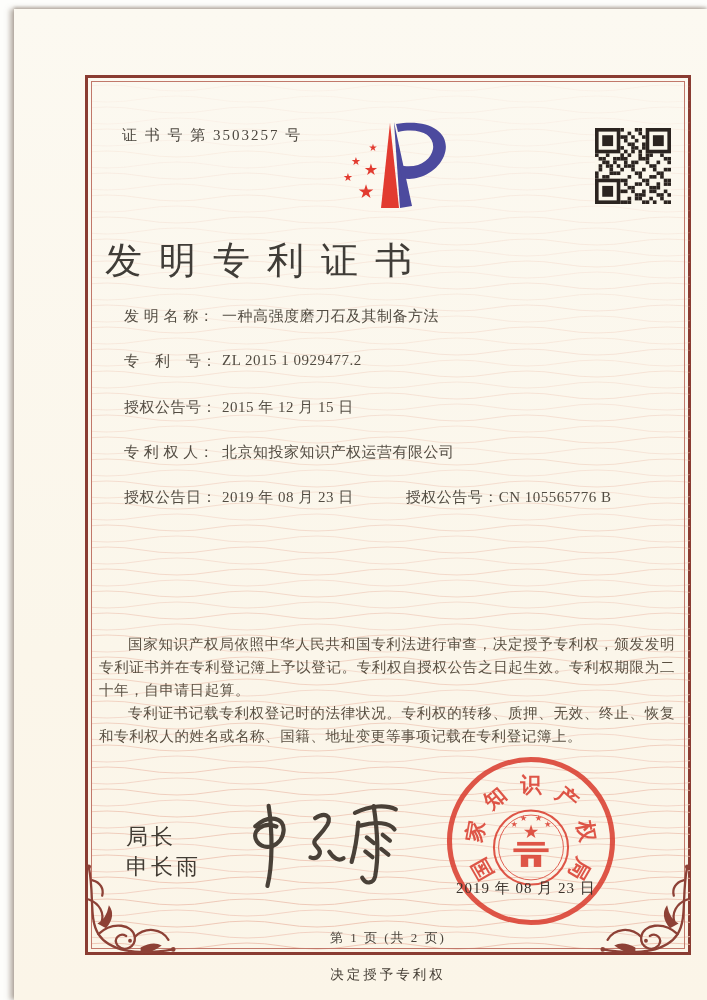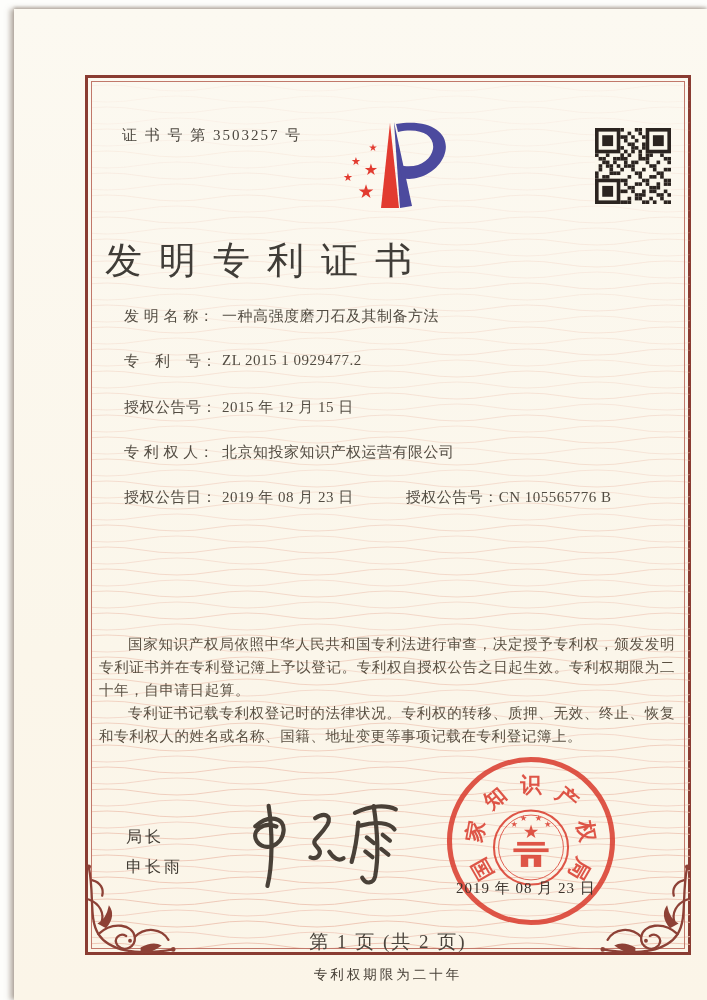--- a/index.html
+++ b/index.html
@@ -18,28 +18,28 @@
   .qr{position:absolute;left:507px;top:50px;width:76px;height:76px;}
   .title{position:absolute;left:0;right:0;top:158px;text-align:left;font-size:37px;
          letter-spacing:17px;text-indent:17px;color:#403d38;font-weight:500;}
   .fields{position:absolute;left:36px;top:229px;right:14px;color:#524c42;}
   .field-row{height:45.3px;font-size:15px;white-space:nowrap;letter-spacing:.5px;}
   .field-label{display:inline-block;width:98px;vertical-align:top;}
   .field-label2{margin-left:52px;}
   .body-text{position:absolute;left:11px;right:13px;top:527px;font-size:14.5px;
              line-height:23px;color:#5a5042;letter-spacing:.6px;text-align:justify;margin-top:28px;}
   .body-text p{margin:0;text-indent:2em;}
-  .signer{position:absolute;left:38px;top:744px;font-size:16px;line-height:30px;color:#423c34;letter-spacing:3px;}
+  .signer{position:absolute;left:38px;top:744px;font-size:22px;line-height:30px;color:#423c34;letter-spacing:3px;}
   .signature{position:absolute;left:148px;top:716px;width:170px;height:100px;transform:rotate(-2deg);}
   .seal{position:absolute;left:352px;top:675px;width:182px;height:176px;opacity:.86;
         mix-blend-mode:multiply;z-index:3;}
   .seal-ch{font-size:23px;font-weight:bold;fill:#d93a2c;font-family:"Liberation Serif",serif;}
   .seal-date{position:absolute;left:368px;top:801px;width:190px;font-size:15px;letter-spacing:1px;
              color:#3a332c;z-index:4;}
-  .page-footer{position:absolute;left:0;right:0;top:851px;text-align:center;font-size:19px;
+  .page-footer{position:absolute;left:0;right:0;top:851px;text-align:center;font-size:13px;
                color:#4a443c;letter-spacing:2px;}
   .back-note{position:absolute;left:71px;width:606px;top:957px;text-align:center;font-size:13.5px;
              color:#474037;letter-spacing:3px;}
   .orn{position:absolute;width:96px;height:96px;z-index:2;}
   .orn-left{left:-5px;bottom:-7px;}
   .orn-right{right:-5px;bottom:-7px;transform:scaleX(-1);}
 </style>
 </head>
 <body>
 
@@ -398,15 +398,15 @@
             </g>
           </g>
         </svg>
 
         <div class="seal-date">2019 年 08 月 23 日</div>
 
         <div class="page-footer">第 1 页 (共 2 页)</div>
       </div>
     </div>
 
-    <div class="back-note">专利权期限为二十年</div>
+    <div class="back-note">决定授予专利权</div>
   </div>
 </div>
 
 </body></html>

